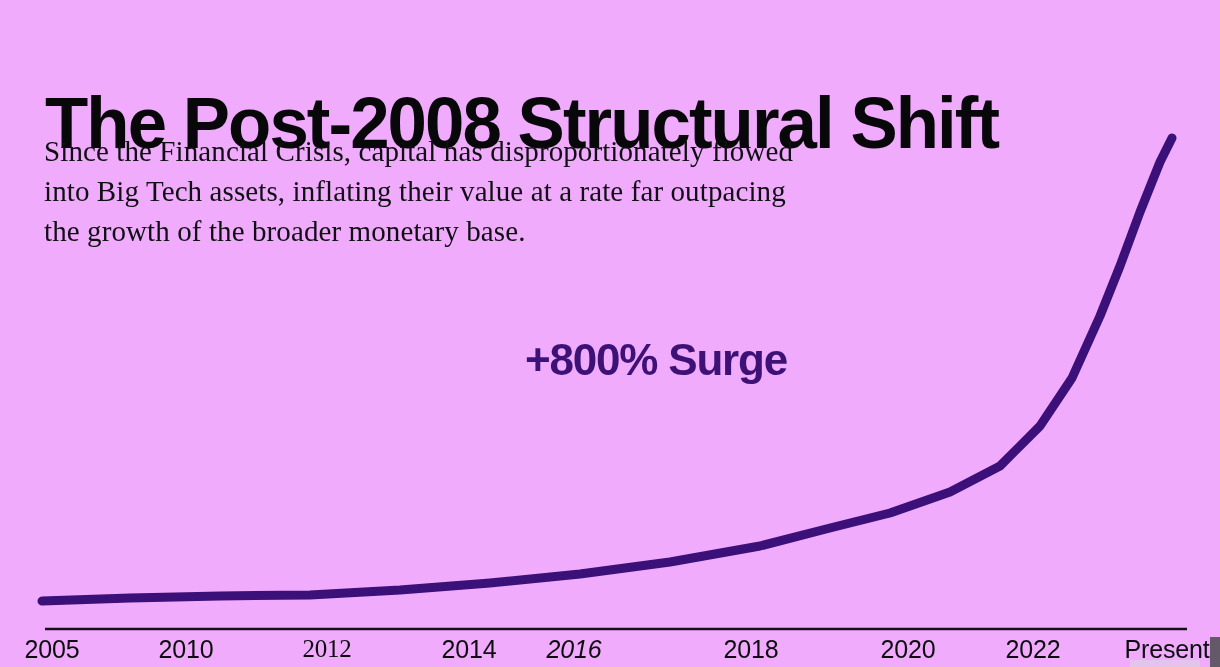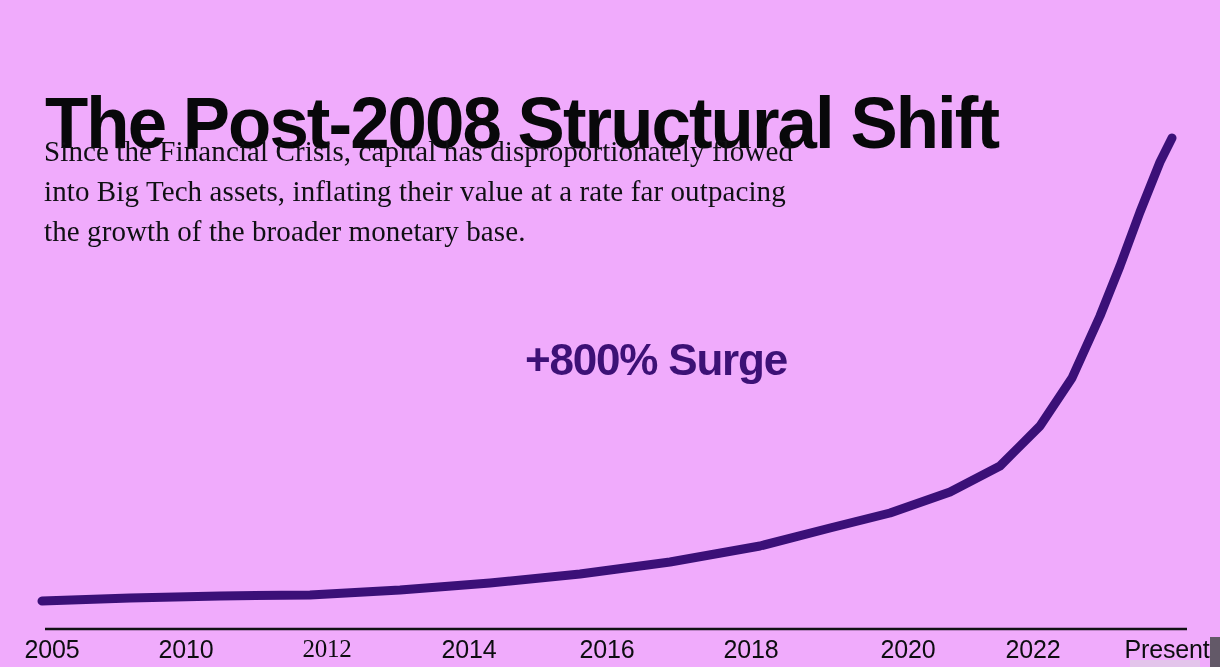--- a/index.html
+++ b/index.html
@@ -140,21 +140,21 @@
       <line id="axis-line" x1="45" y1="629" x2="1187" y2="629" stroke="#111114" stroke-width="2.6"></line>
       <polyline id="series-line" fill="none" stroke="#3b1078" stroke-width="9" stroke-linecap="round" stroke-linejoin="round" points="42,601 130,598 220,596 310,595 400,590 490,583 580,574 670,562 760,546 830,528 890,513 950,492 1000,466 1040,426 1072,378 1100,316 1120,266 1140,212 1160,162 1172,138"></polyline>
     </svg>
   </div>
 
   <div id="xaxis-labels">
       <span class="tick" style="left: 52px;">2005</span>
       <span class="tick" style="left: 186px;">2010</span>
       <span class="tick" style="left: 327px; font-family: Liberation Serif, serif;">2012</span>
       <span class="tick" style="left: 469px;">2014</span>
-      <span class="tick" style="left: 607px;">2016</span>
+      <span class="tick" style="left: 574px; font-style: italic;">2016</span>
       <span class="tick" style="left: 751px;">2018</span>
       <span class="tick" style="left: 884px; margin-left: 24px;">2020</span>
       <span class="tick" style="left: 1033px;">2022</span>
       <span class="tick" style="left: 1167px; text-align: center;">Present</span>
     </div>
 
   <div id="clip-strip"></div>
   <div id="scroll-nub"></div>
 
   <div id="callout" style="color: rgb(61, 17, 118);">+800% Surge</div>

